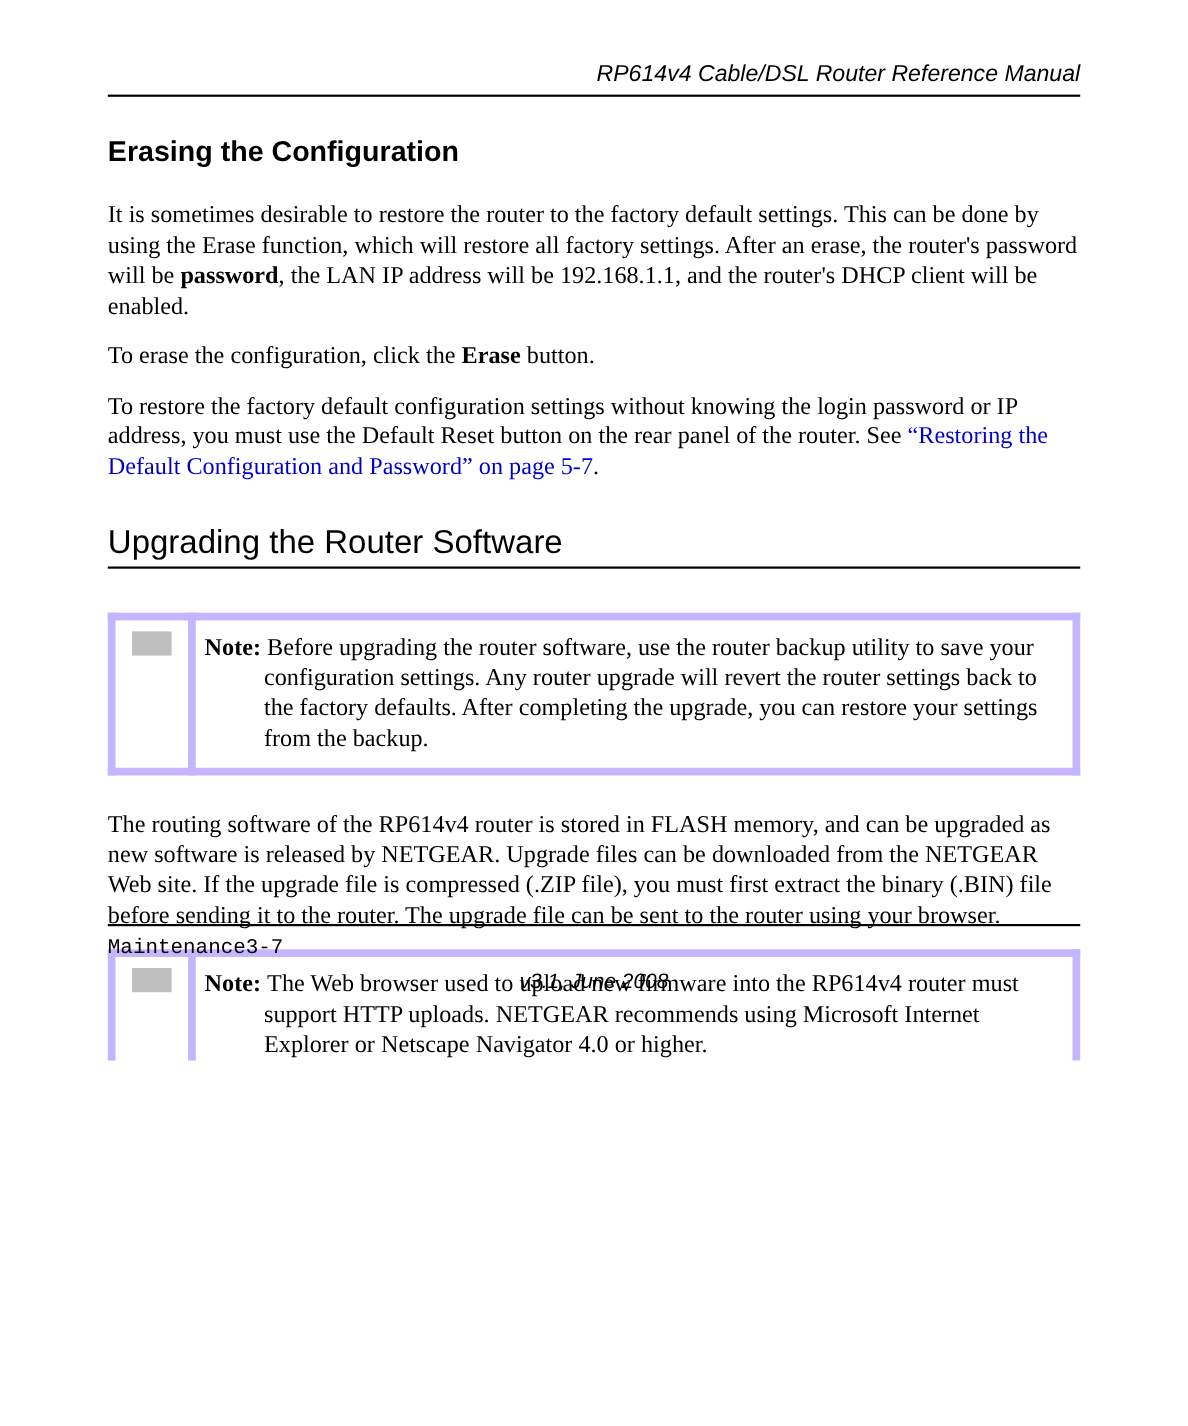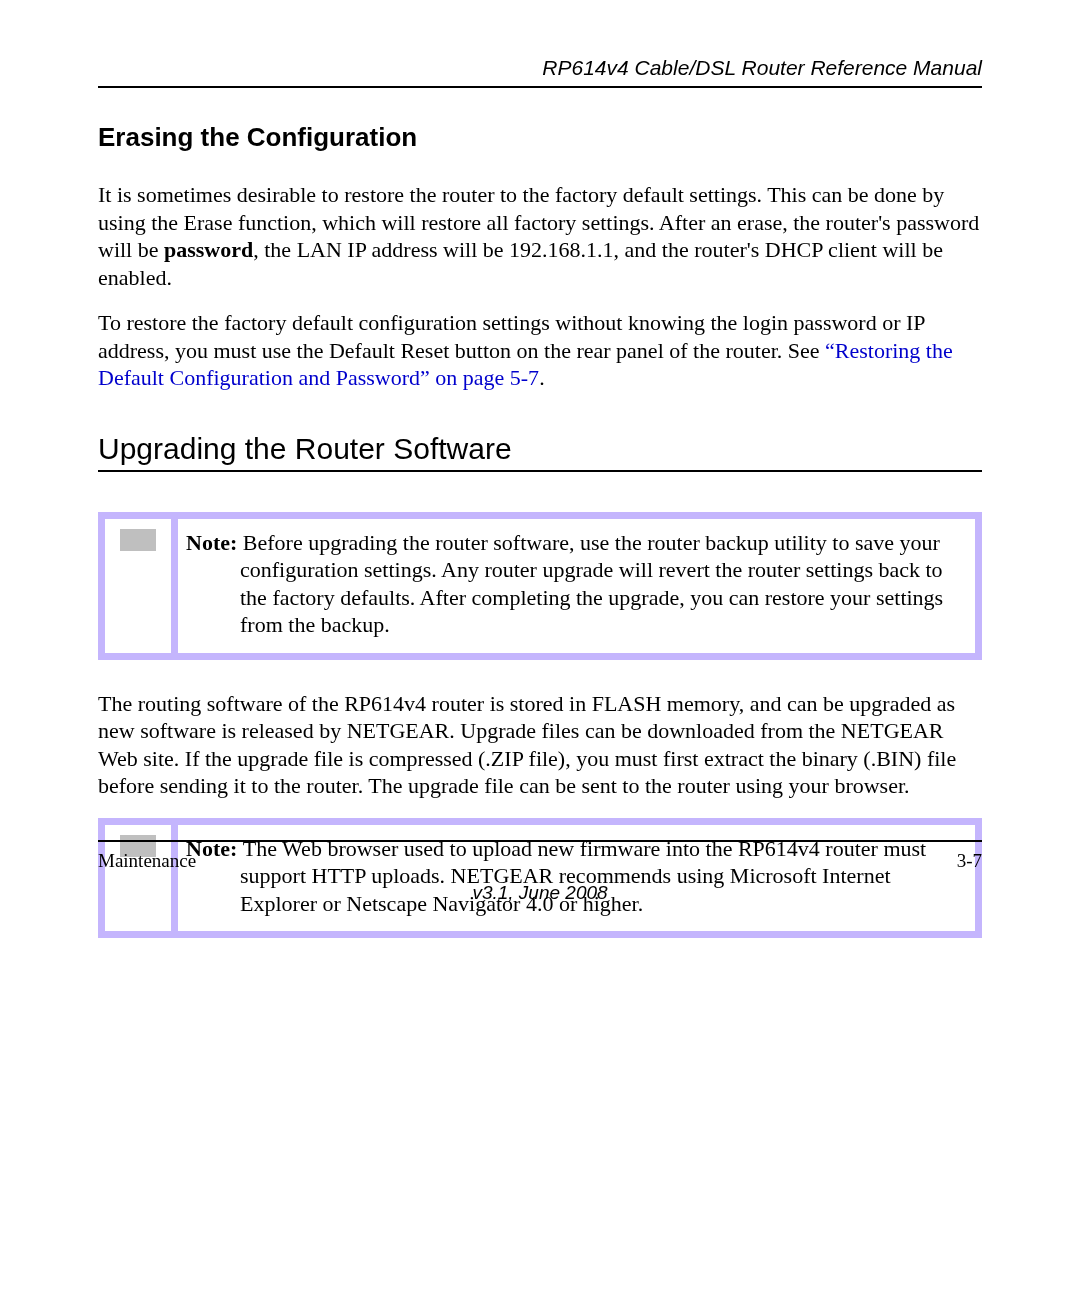--- a/index.html
+++ b/index.html
@@ -97,22 +97,22 @@
     right: 98px;
     bottom: 60px;
   }
   .footer-hr {
     border: none;
     border-top: 2px solid #000;
     margin: 0 0 8px 0;
   }
   .footer-row {
     display: flex;
-    justify-content: space-between;
-    font-family: Liberation Serif, serif;
+    justify-content: flex-start;
+    font-family: Liberation Mono, monospace;
     font-size: 19px;
   }
   .footer-version {
     text-align: center;
     font-style: italic;
     font-family: Arial, Helvetica, sans-serif;
     font-size: 19px;
     margin-top: 10px;
   }
 </style>
@@ -123,20 +123,23 @@
 
   <div class="header-italic">RP614v4 Cable/DSL Router Reference Manual</div>
   <hr class="hr-top">
 
   <div class="h2">Erasing the Configuration</div>
 
   <p class="body">
     <span>It is sometimes desirable to restore the router to the factory default settings. This can be done by using the Erase function, which will restore all factory settings. After an erase, the router's password will be </span><span class="bold">password</span><span>, the LAN IP address will be 192.168.1.1, and the router's DHCP client will be enabled.</span>
   </p>
 
+  <p class="body">
+    <span>To erase the configuration, click the </span><span class="bold">Erase</span><span> button.</span>
+  </p>
 
   <p class="body">
     <span>To restore the factory default configuration settings without knowing the login password or IP address, you must use the Default Reset button on the rear panel of the router. See </span><a href="#" class="xref">“Restoring the Default Configuration and Password” on page 5-7</a><span>.</span>
   </p>
 
   <div class="h1">Upgrading the Router Software</div>
   <hr class="h1-underline">
 
   <table class="note-box">
     <tbody>

